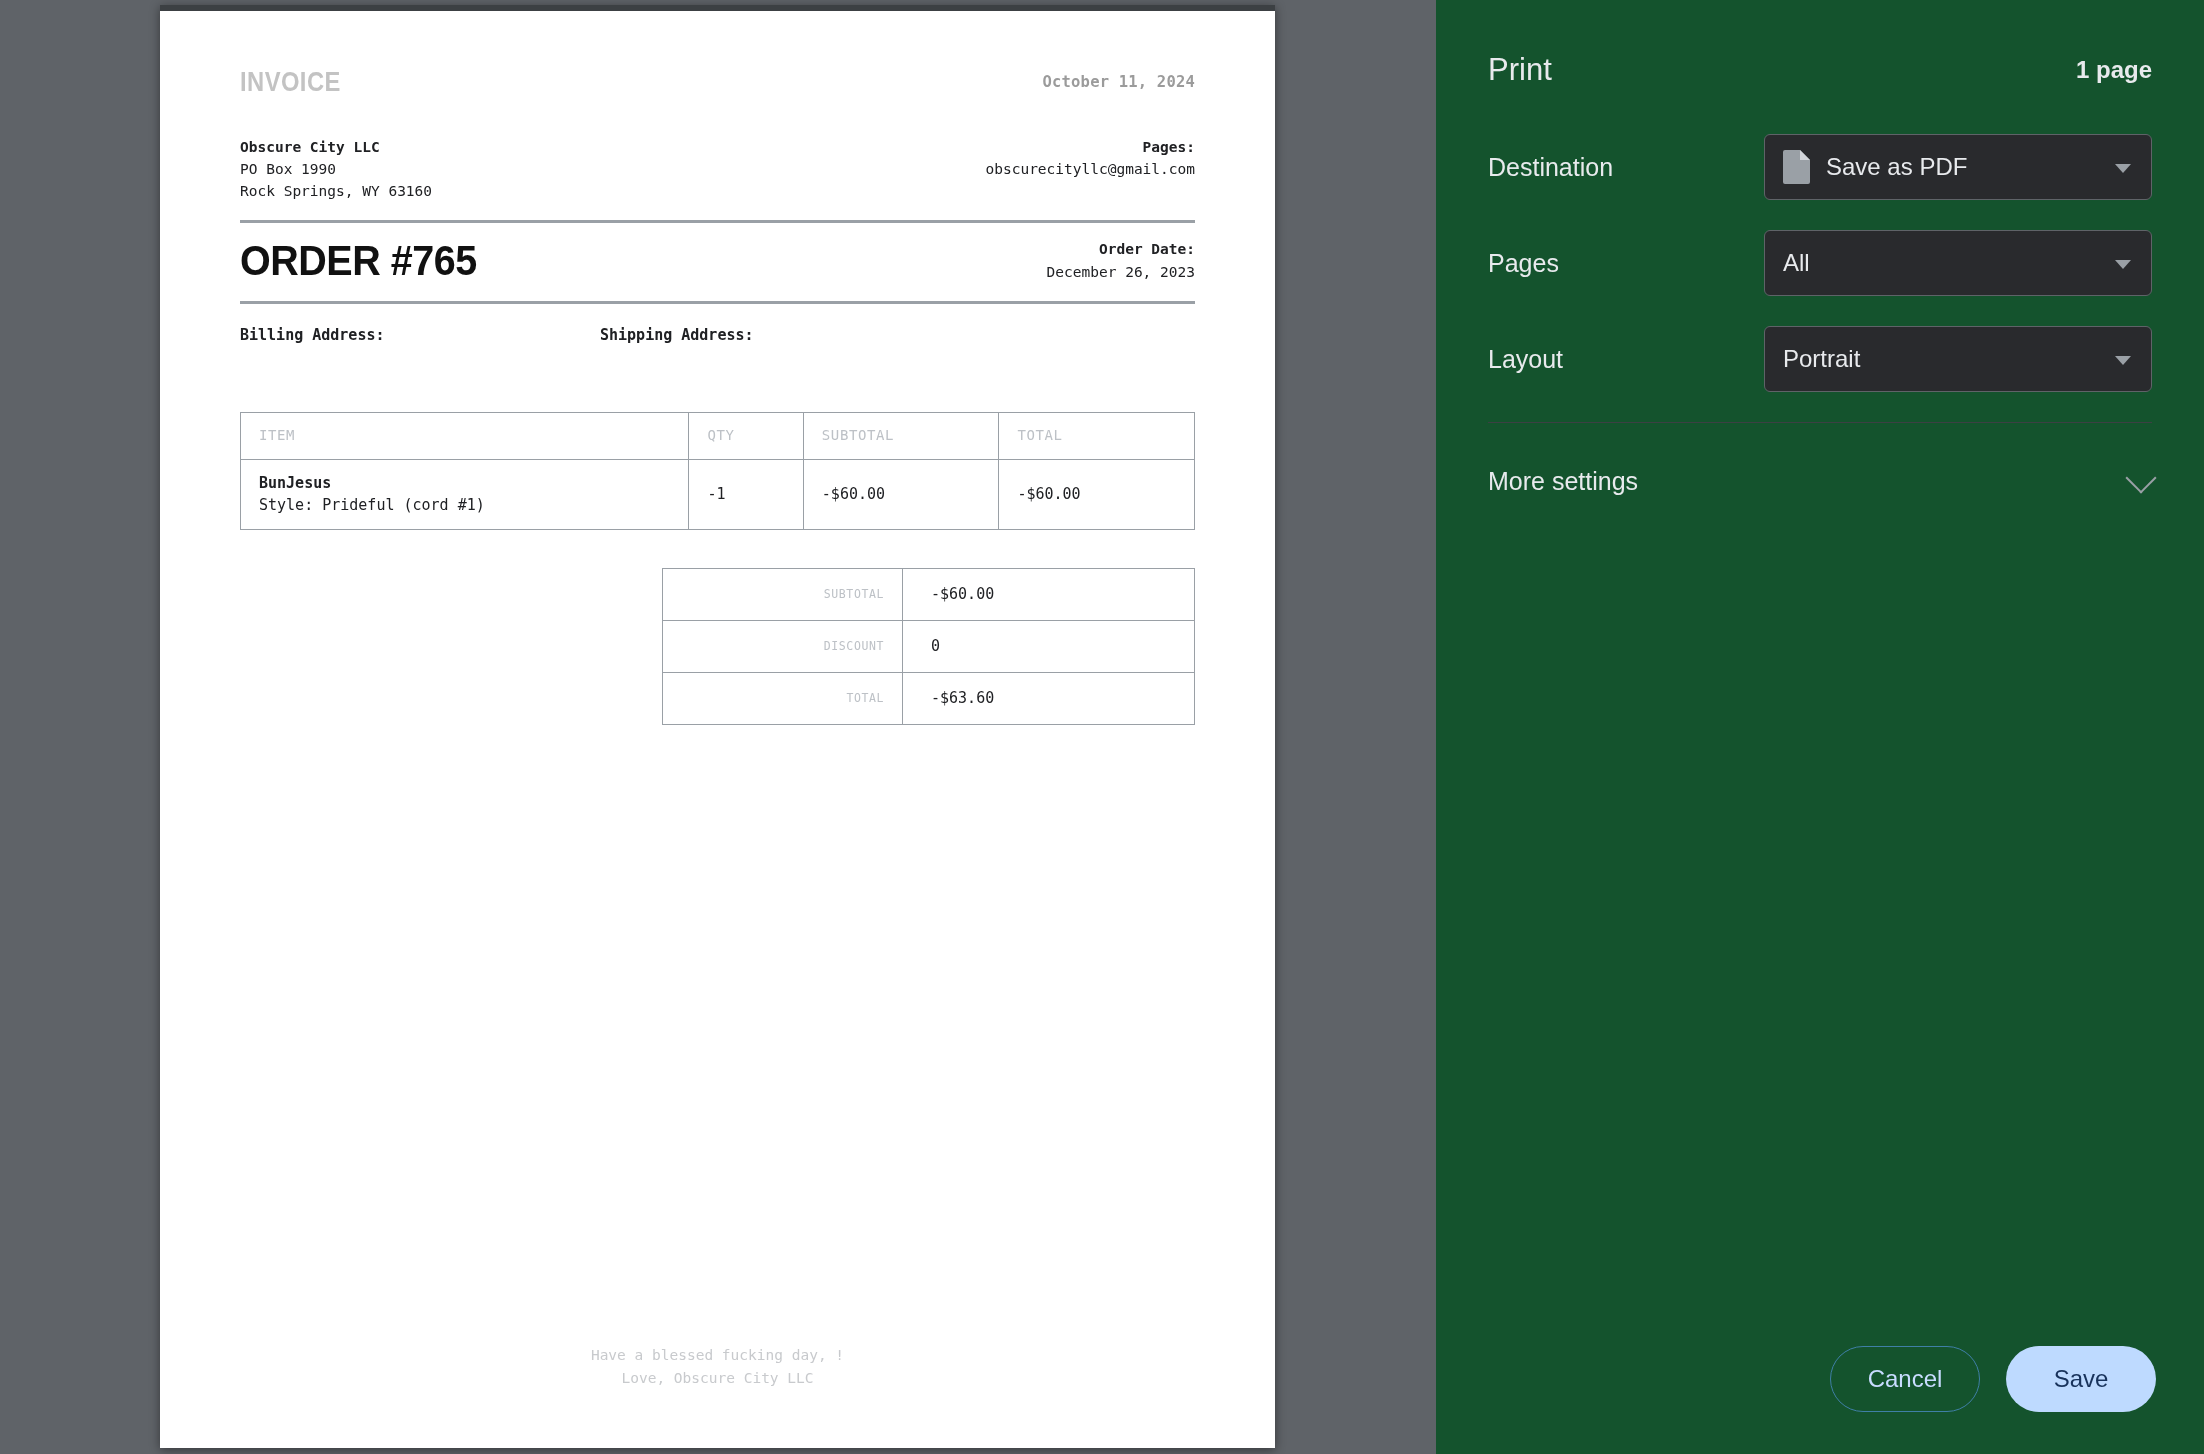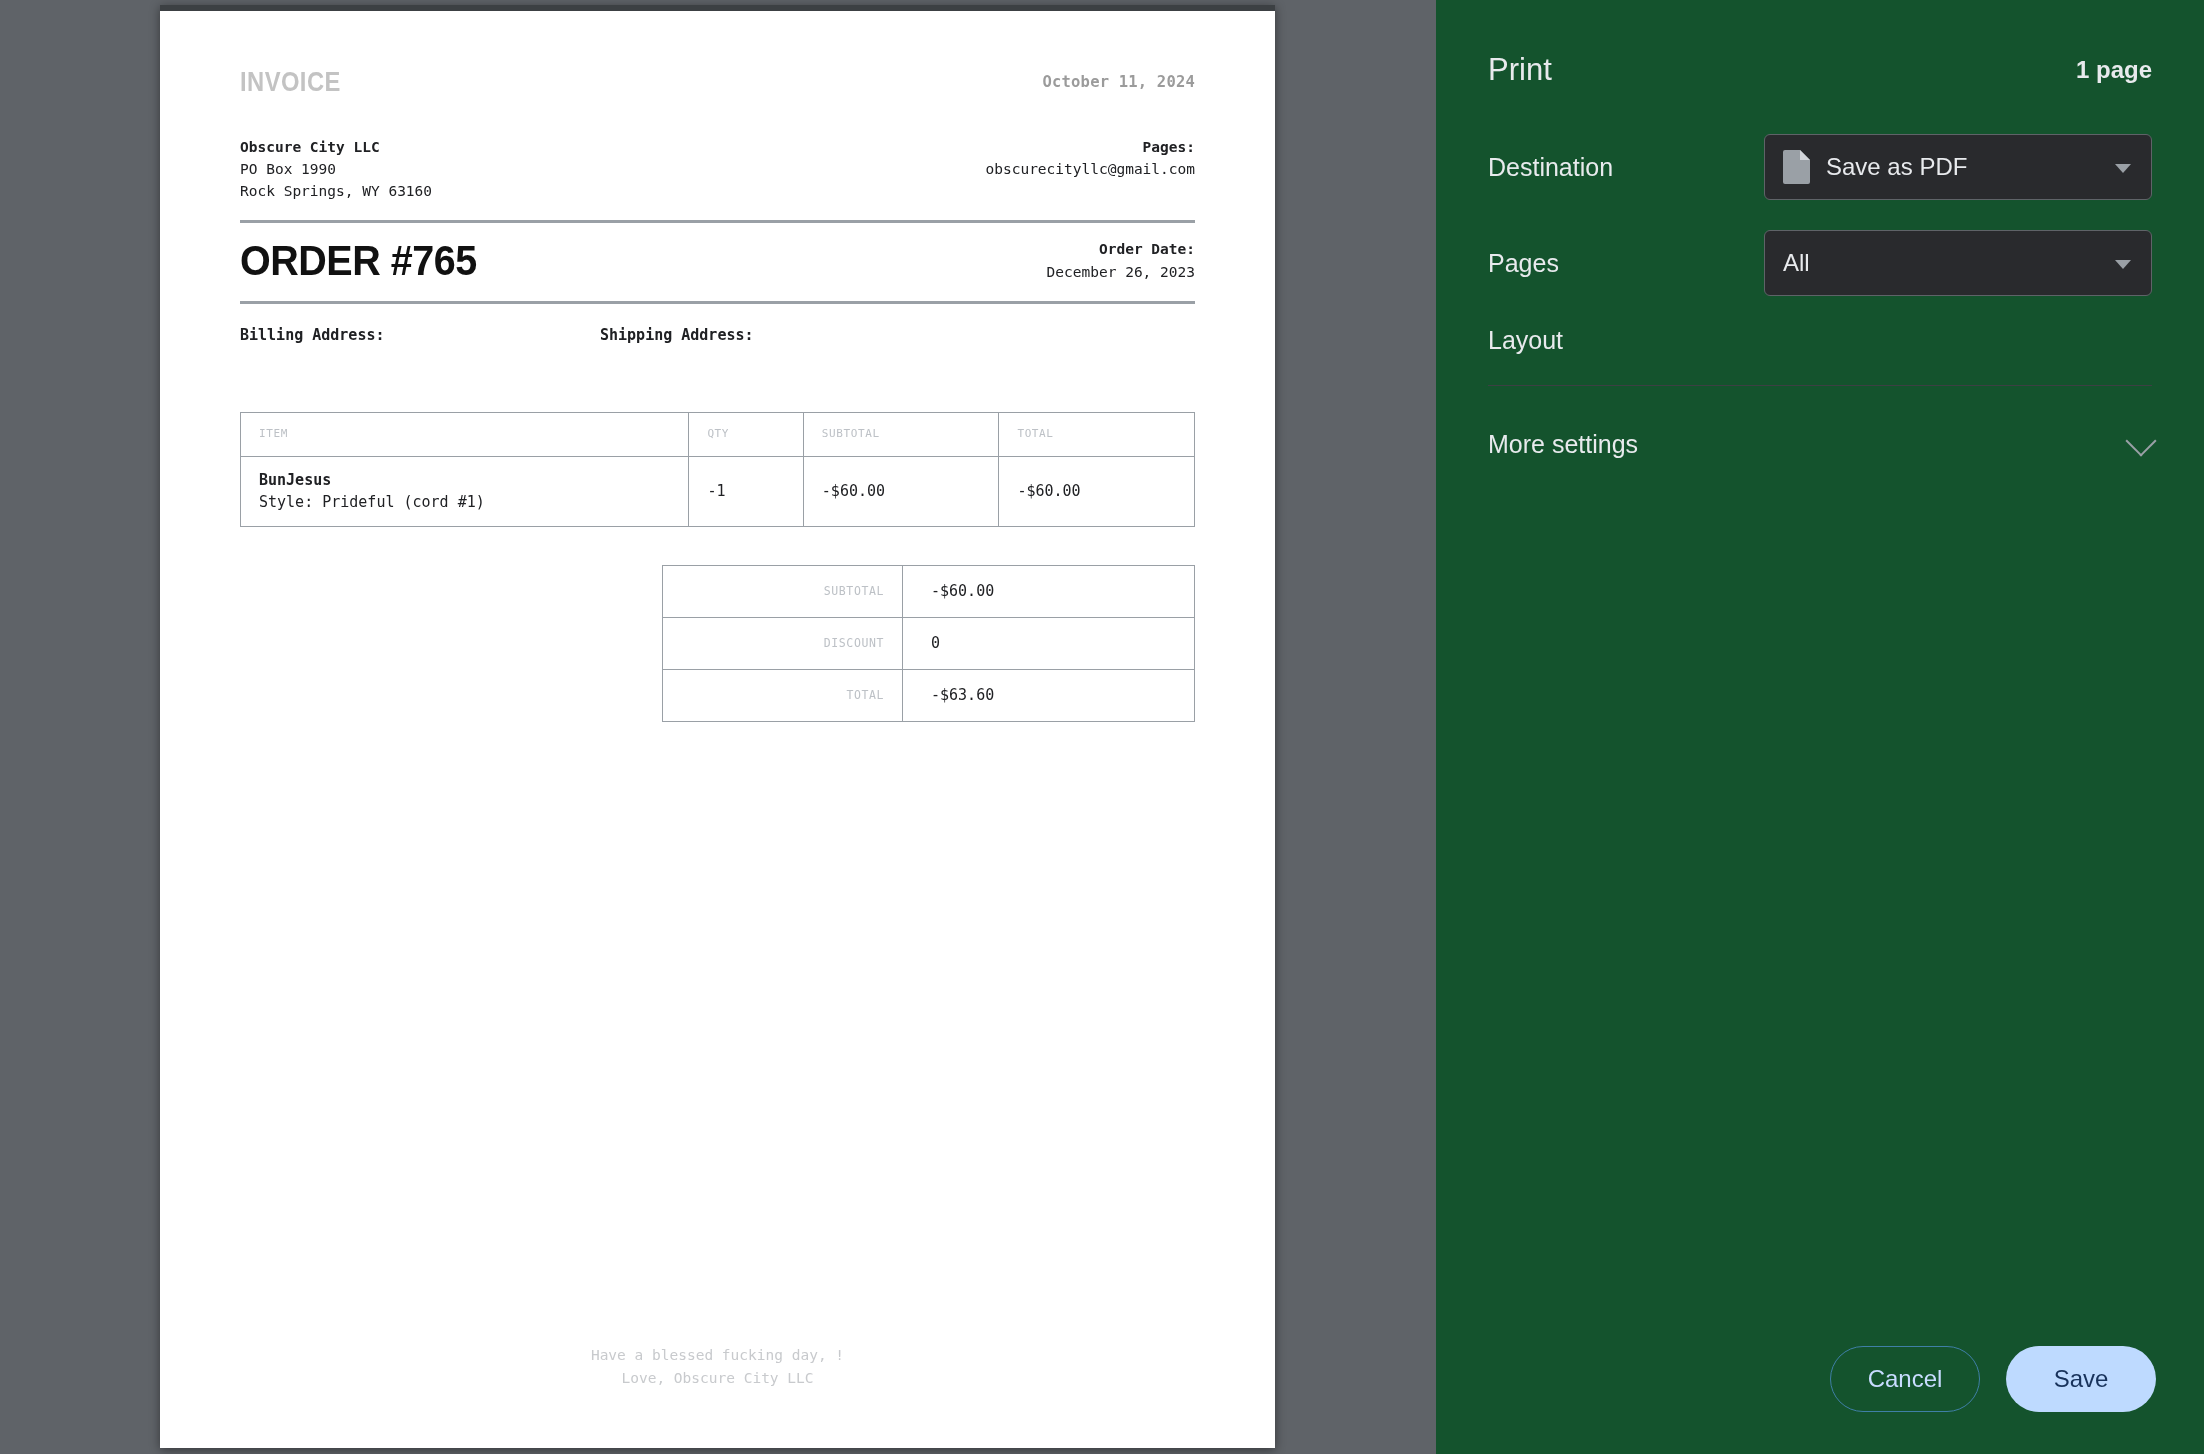--- a/index.html
+++ b/index.html
@@ -107,21 +107,21 @@
   }
   .ship-col.billing { width: 360px; }
 
   
   table.items, table.totals { border-collapse: collapse; }
   table.items { width: 100%; margin-top: 0; }
   table.items th, table.items td { border: 1.5px solid #9aa0a6; }
   table.items th {
     text-align: left;
     font-family: "DejaVu Sans Mono", monospace;
-    font-size: 11px;
+    font-size: 14px;
     font-weight: 400;
     color: #bdc1c6;
     letter-spacing: 0.6px;
     padding: 14px 18px 16px 18px;
     height: 44px;
     vertical-align: middle;
   }
   table.items td {
     font-family: "DejaVu Sans Mono", monospace;
     font-size: 15px;
@@ -371,20 +371,24 @@
       <div class="srow">
         <div class="srow-label">Pages</div>
         <div class="select">
           <span class="sel-text">All</span>
           <span class="sel-arrow"></span>
         </div>
       </div>
 
       <div class="srow">
         <div class="srow-label">Layout</div>
+        <div class="select">
+          <span class="sel-text">Portrait</span>
+          <span class="sel-arrow"></span>
+        </div>
       </div>
 
       <div class="divider"></div>
     </div>
 
     <div class="more-row">
       <div class="more-label">More settings</div>
       <div class="chevron-down"></div>
     </div>
 

